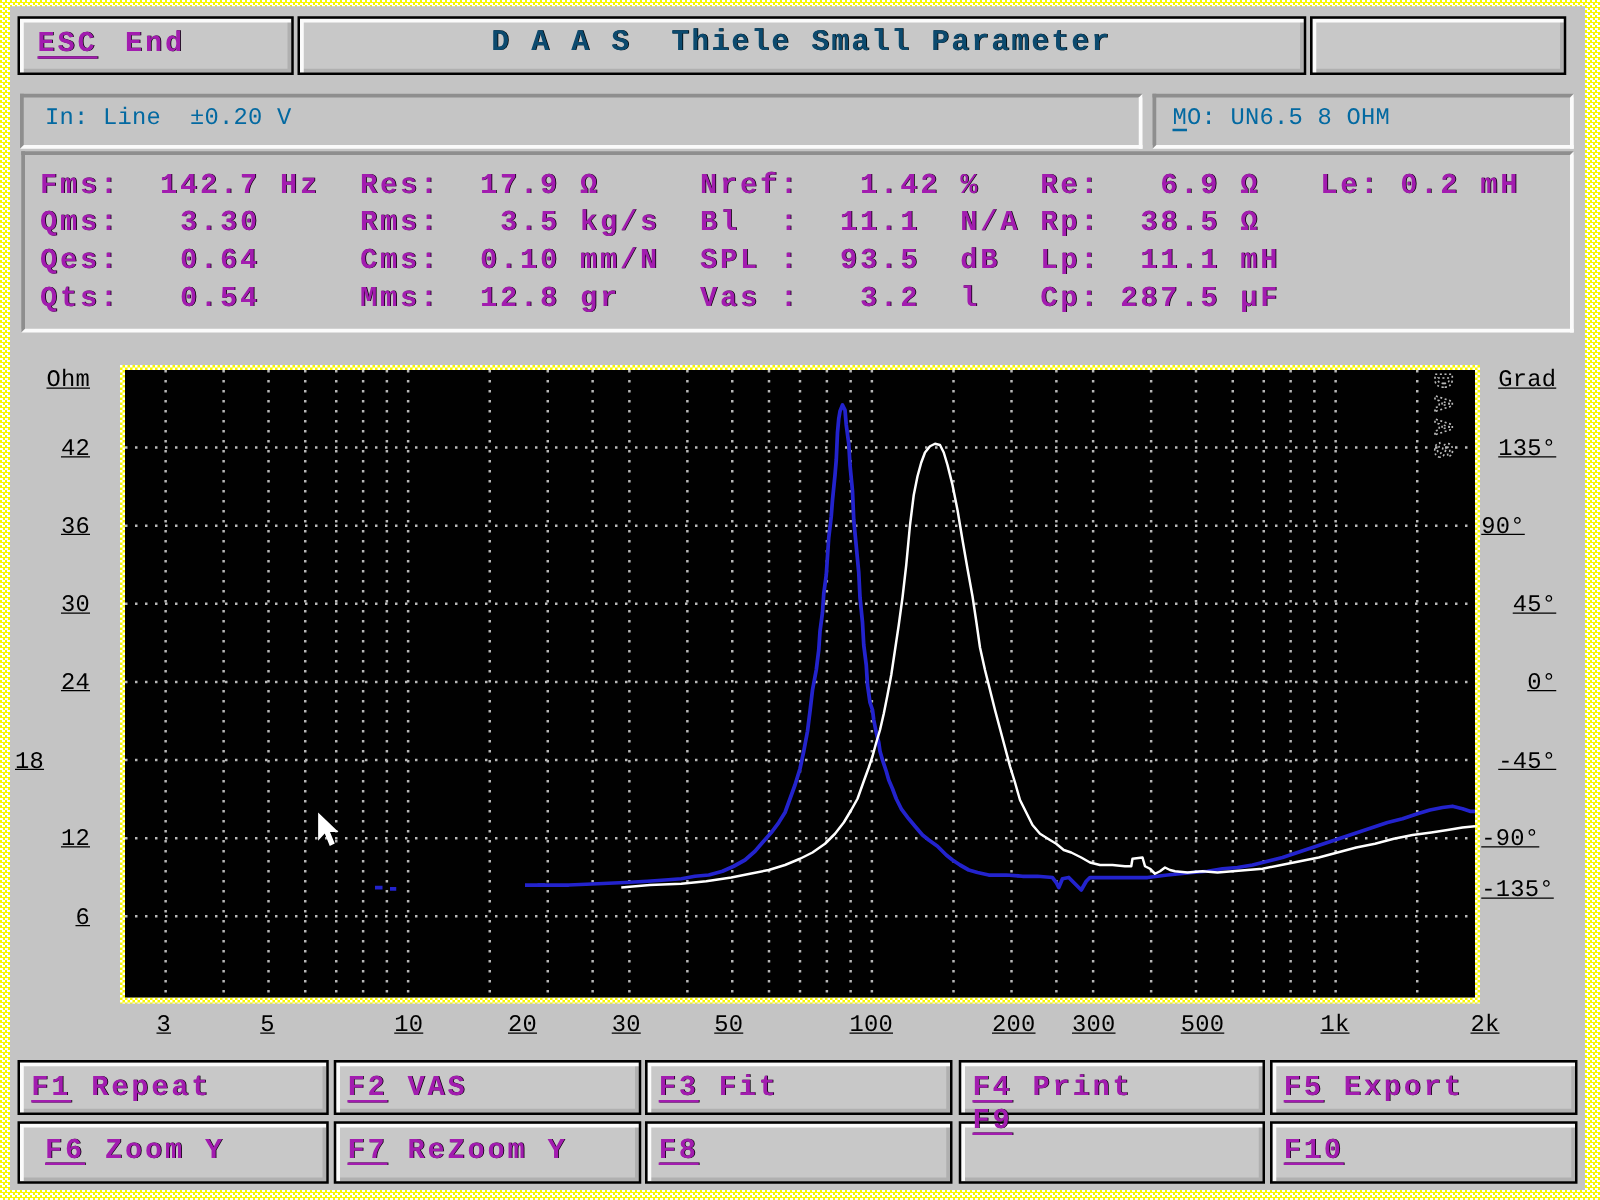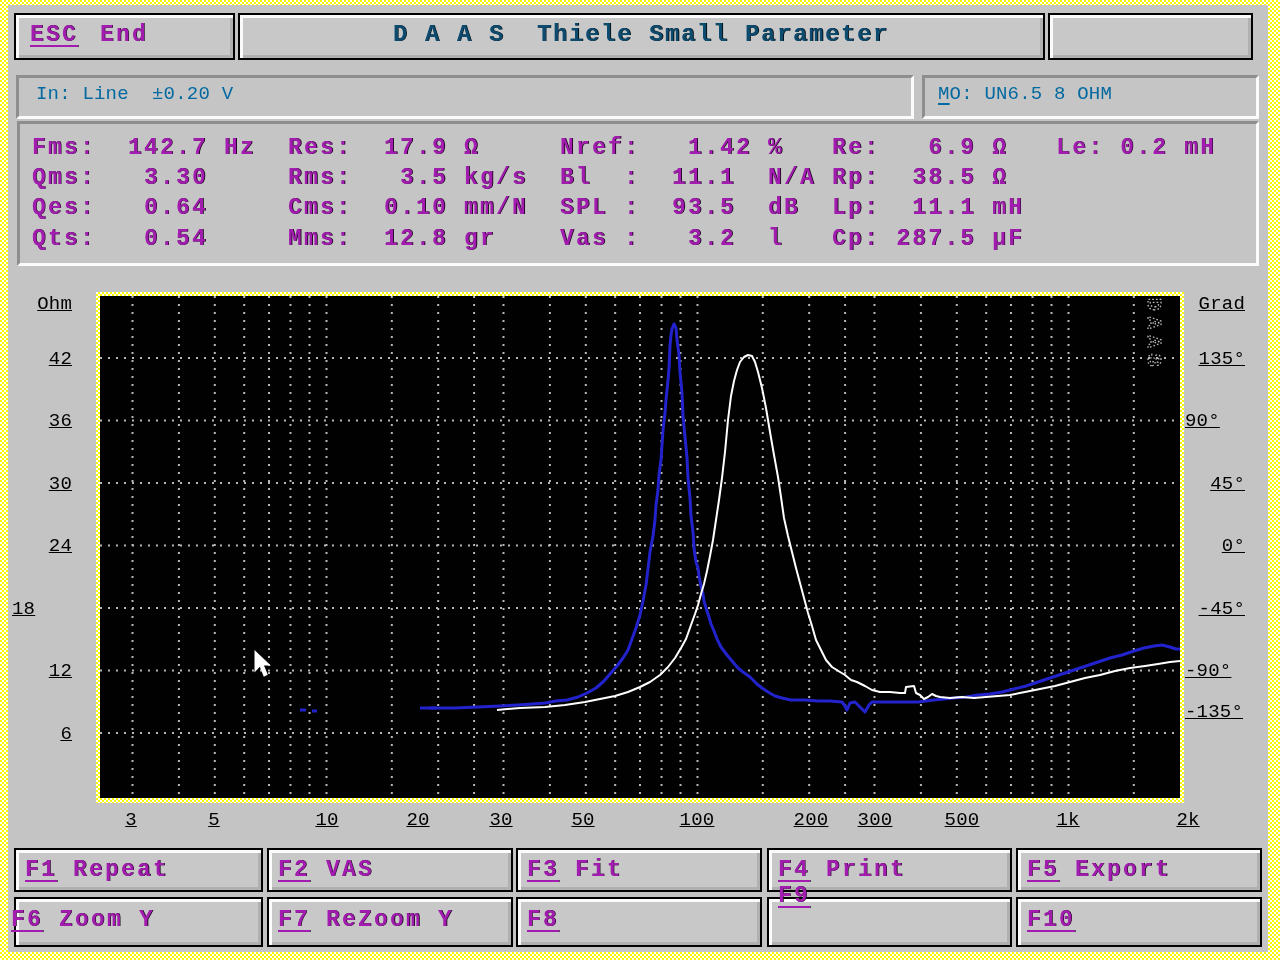--- a/index.html
+++ b/index.html
@@ -132,17 +132,17 @@
 <div class="t" style="left:278px;top:858px"><u>F2</u> VAS</div>
 <div class="t" style="left:527px;top:858px"><u>F3</u> Fit</div>
 <div class="t" style="left:778px;top:858px"><u>F4</u> Print</div>
 <div class="t" style="left:1027px;top:858px"><u>F5</u> Export</div>
 
 <div class="btn" style="left:14px;top:897px;width:249px;height:50px"></div>
 <div class="btn" style="left:267px;top:897px;width:246px;height:50px"></div>
 <div class="btn" style="left:516px;top:897px;width:246px;height:50px"></div>
 <div class="btn" style="left:767px;top:897px;width:245px;height:50px"></div>
 <div class="btn" style="left:1016px;top:897px;width:246px;height:50px"></div>
-<div class="t" style="left:11px;top:908px"><u>F6</u> Zoom Y</div>
+<div class="t" style="left:36px;top:908px"><u>F6</u> Zoom Y</div>
 <div class="t" style="left:278px;top:908px"><u>F7</u> ReZoom Y</div>
 <div class="t" style="left:527px;top:908px"><u>F8</u></div>
 <div class="t" style="left:778px;top:884px"><u>F9</u></div>
 <div class="t" style="left:1027px;top:908px"><u>F10</u></div>
 
 </body></html>

